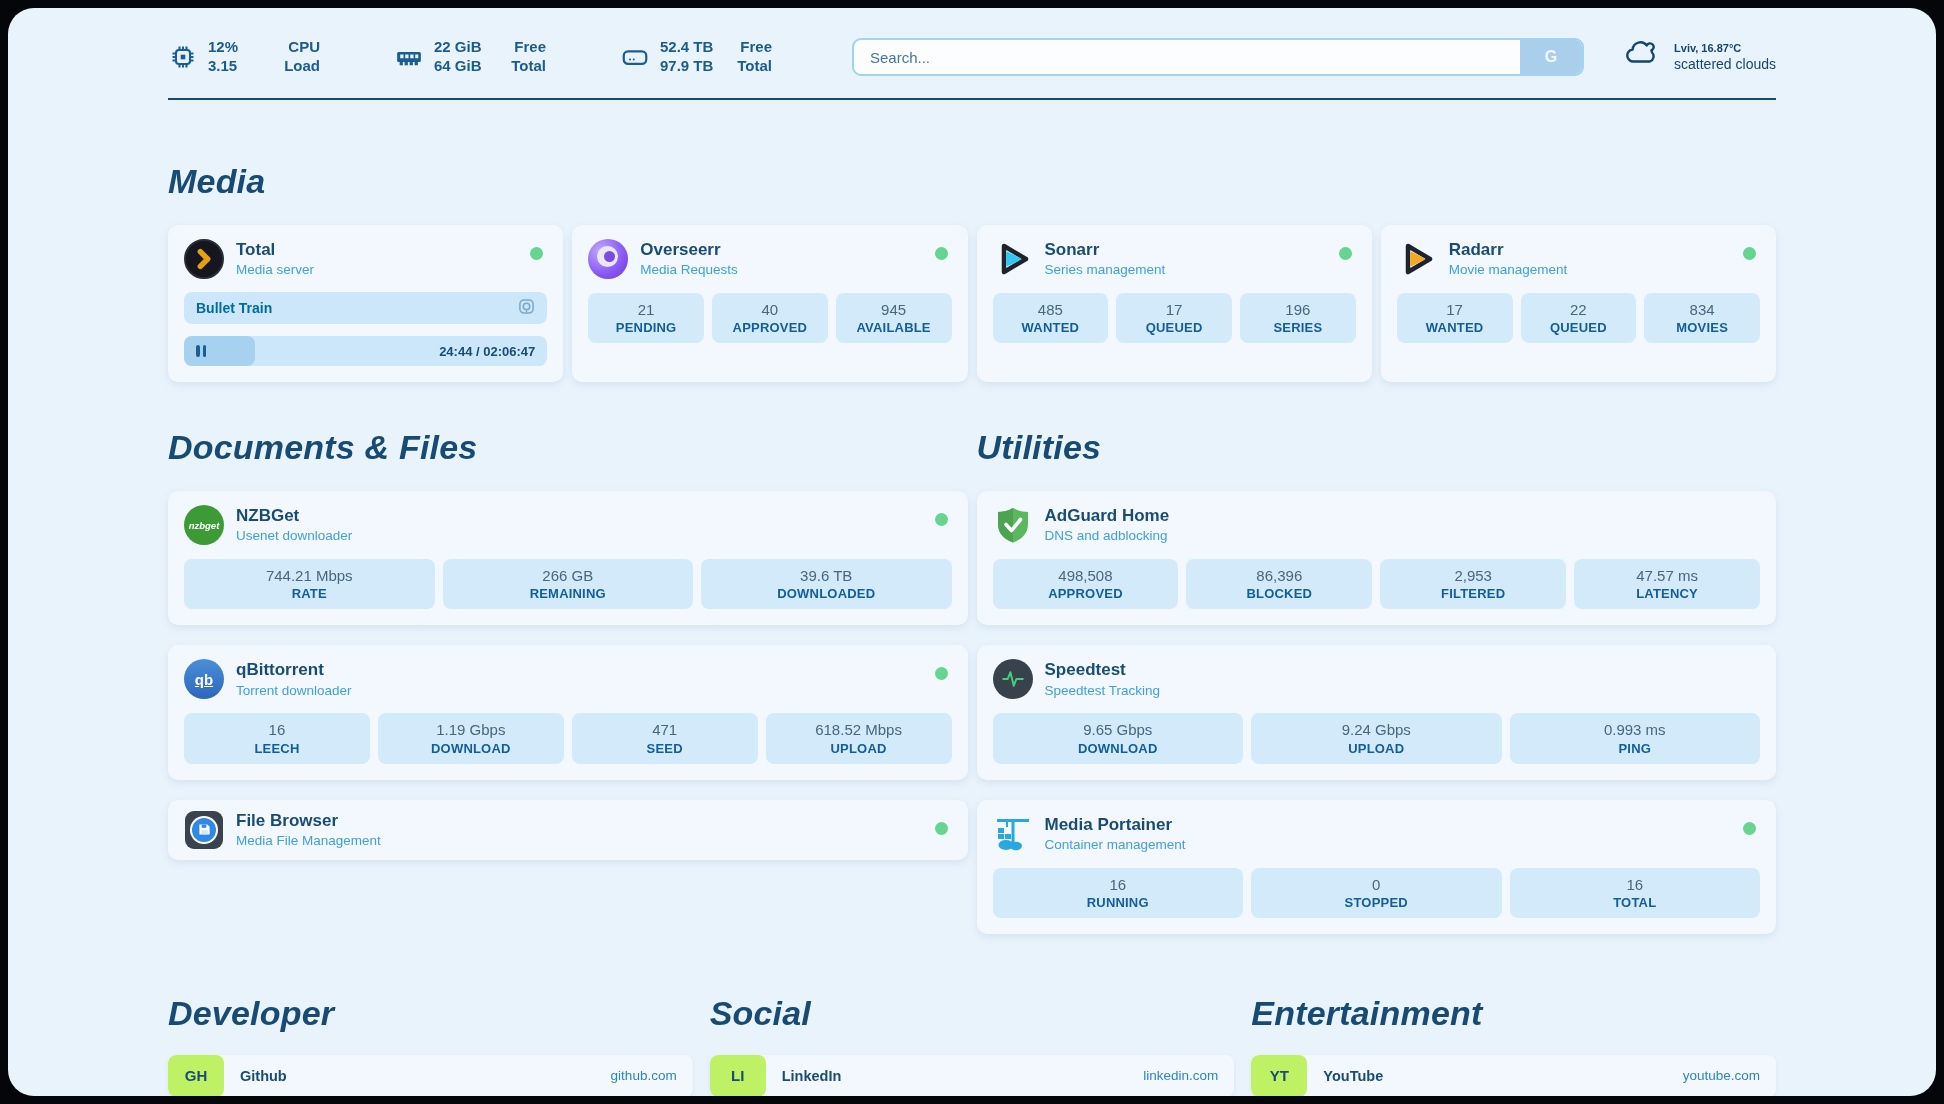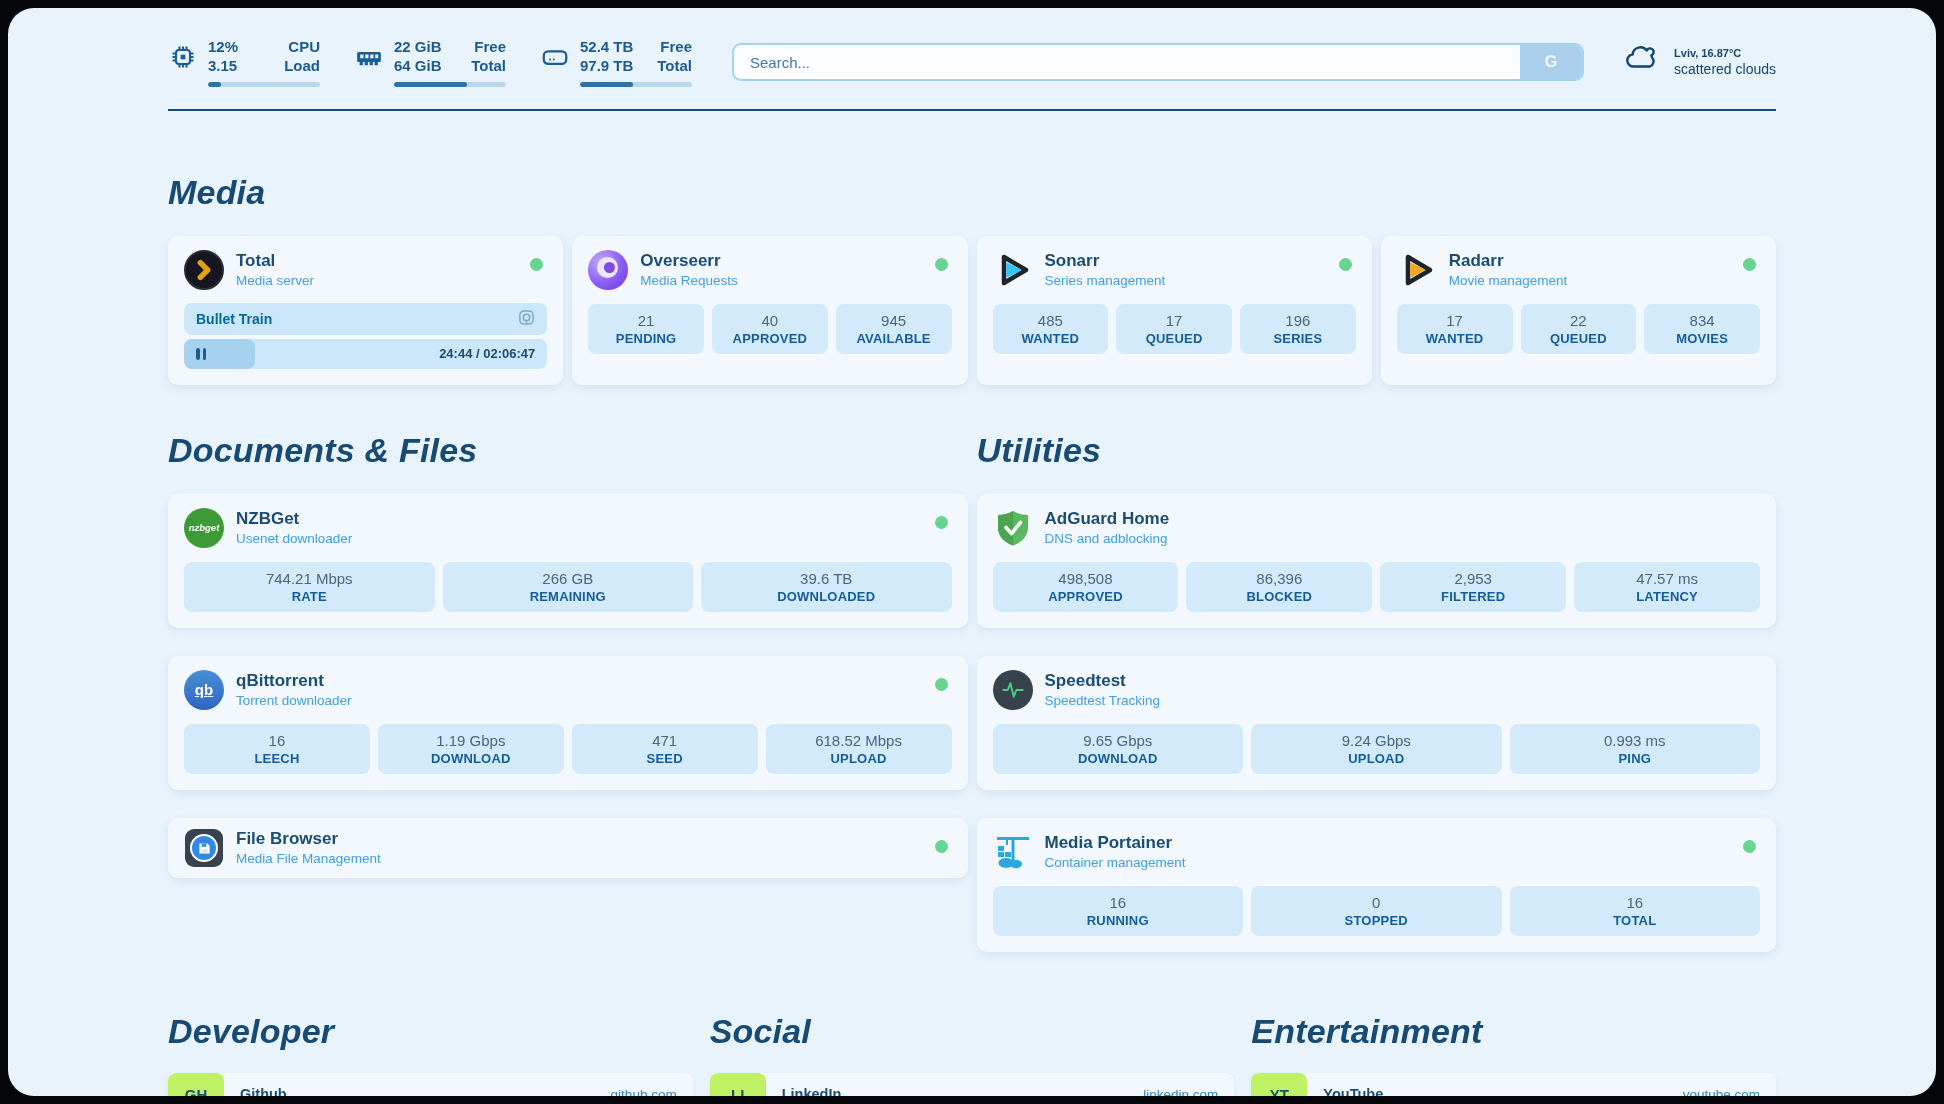--- a/index.html
+++ b/index.html
@@ -6,21 +6,21 @@
   html,body { background:#04060a; font-family:"Liberation Sans", sans-serif; }
   .frame {
     width:1928px; height:1088px; margin:8px; background:#e9f3fc;
     border-radius:26px; overflow:hidden;
   }
   .content { padding:0 160px; }
 
   
   .topbar { display:flex; align-items:center; margin-top:30px; }
   .stats-group { display:flex; gap:34px; }
-  .stat { display:flex; flex-direction:column; }
+  .stat { display:flex; }
   .stat-top { display:flex; align-items:center; gap:10px; }
   .stat-icon { width:30px; height:30px; display:flex; align-items:center; justify-content:center; }
   .stat-col { display:flex; flex-direction:column; line-height:1.25; }
   .stat-col.vals { min-width:62px; }
   .stat-col.labs { text-align:right; min-width:40px; }
   .stat-col span { font-size:15px; font-weight:600; color:#1c5b8e; white-space:nowrap; }
   .stat-bar { height:5px; background:#b9d7ea; border-radius:3px; margin-top:6px; margin-left:40px; overflow:hidden; }
   .stat-bar .fill { height:100%; background:#2b72a8; border-radius:3px; }
 
   .search-wrap { flex:1; margin:0 40px; position:relative; }
@@ -62,31 +62,31 @@
   .tile-value { font-size:15px; color:#48677e; line-height:1.35; }
   .tile-label { font-size:13px; font-weight:700; color:#135d9c; letter-spacing:.2px; }
 
   
   .pill {
     background:#cbe7f9; border-radius:8px; margin-top:13px; padding:6px 12px;
     display:flex; align-items:center; justify-content:space-between;
     font-size:14px; font-weight:600; color:#0369a1;
   }
   .progress-pill {
-    background:#cbe7f9; border-radius:8px; margin-top:4px; height:30px;
+    background:#cbe7f9; border-radius:8px; margin-top:12px; height:30px;
     position:relative; display:flex; align-items:center; justify-content:flex-end; padding-right:12px;
   }
   .progress-fill { position:absolute; left:0; top:0; bottom:0; background:#a6d2ef; border-radius:8px; }
   .pause-icon { position:absolute; left:12px; top:9px; display:flex; gap:3px; }
   .pause-icon i { display:block; width:3.5px; height:12px; background:#1b5e94; border-radius:2px; }
   .time-text { font-size:13px; font-weight:700; color:#1a4c74; position:relative; }
 
   
   .twocol { display:grid; grid-template-columns:1fr 1fr; gap:9px; margin-top:46px; }
-  .col-stack { display:flex; flex-direction:column; gap:28px; margin-top:24px; }
+  .col-stack { display:flex; flex-direction:column; gap:20px; margin-top:24px; }
   .card.slim { padding:10px 16px; }
 
   
   .app-icon { width:40px; height:40px; flex:0 0 40px; display:flex; align-items:center; justify-content:center; }
   .circle { border-radius:50%; width:40px; height:40px; display:flex; align-items:center; justify-content:center; }
   .plex-circle { background:#15161f; border:2px solid #2b2c36; }
   .overseerr-circle { background:radial-gradient(circle at 32% 30%, #c0aaf9, #8b5cf6 55%, #6d35d8); position:relative; overflow:hidden; }
   .overseerr-eye { position:absolute; top:7px; left:9px; width:21px; height:21px; border-radius:50%; background:#ece6fd; }
   .overseerr-pupil { position:absolute; top:5px; left:7px; width:11px; height:11px; border-radius:50%; background:#7c4bdf; }
   .nzbget-circle { background:#3d9b35; color:#fff; font-size:9.5px; font-style:italic; font-weight:700; }

